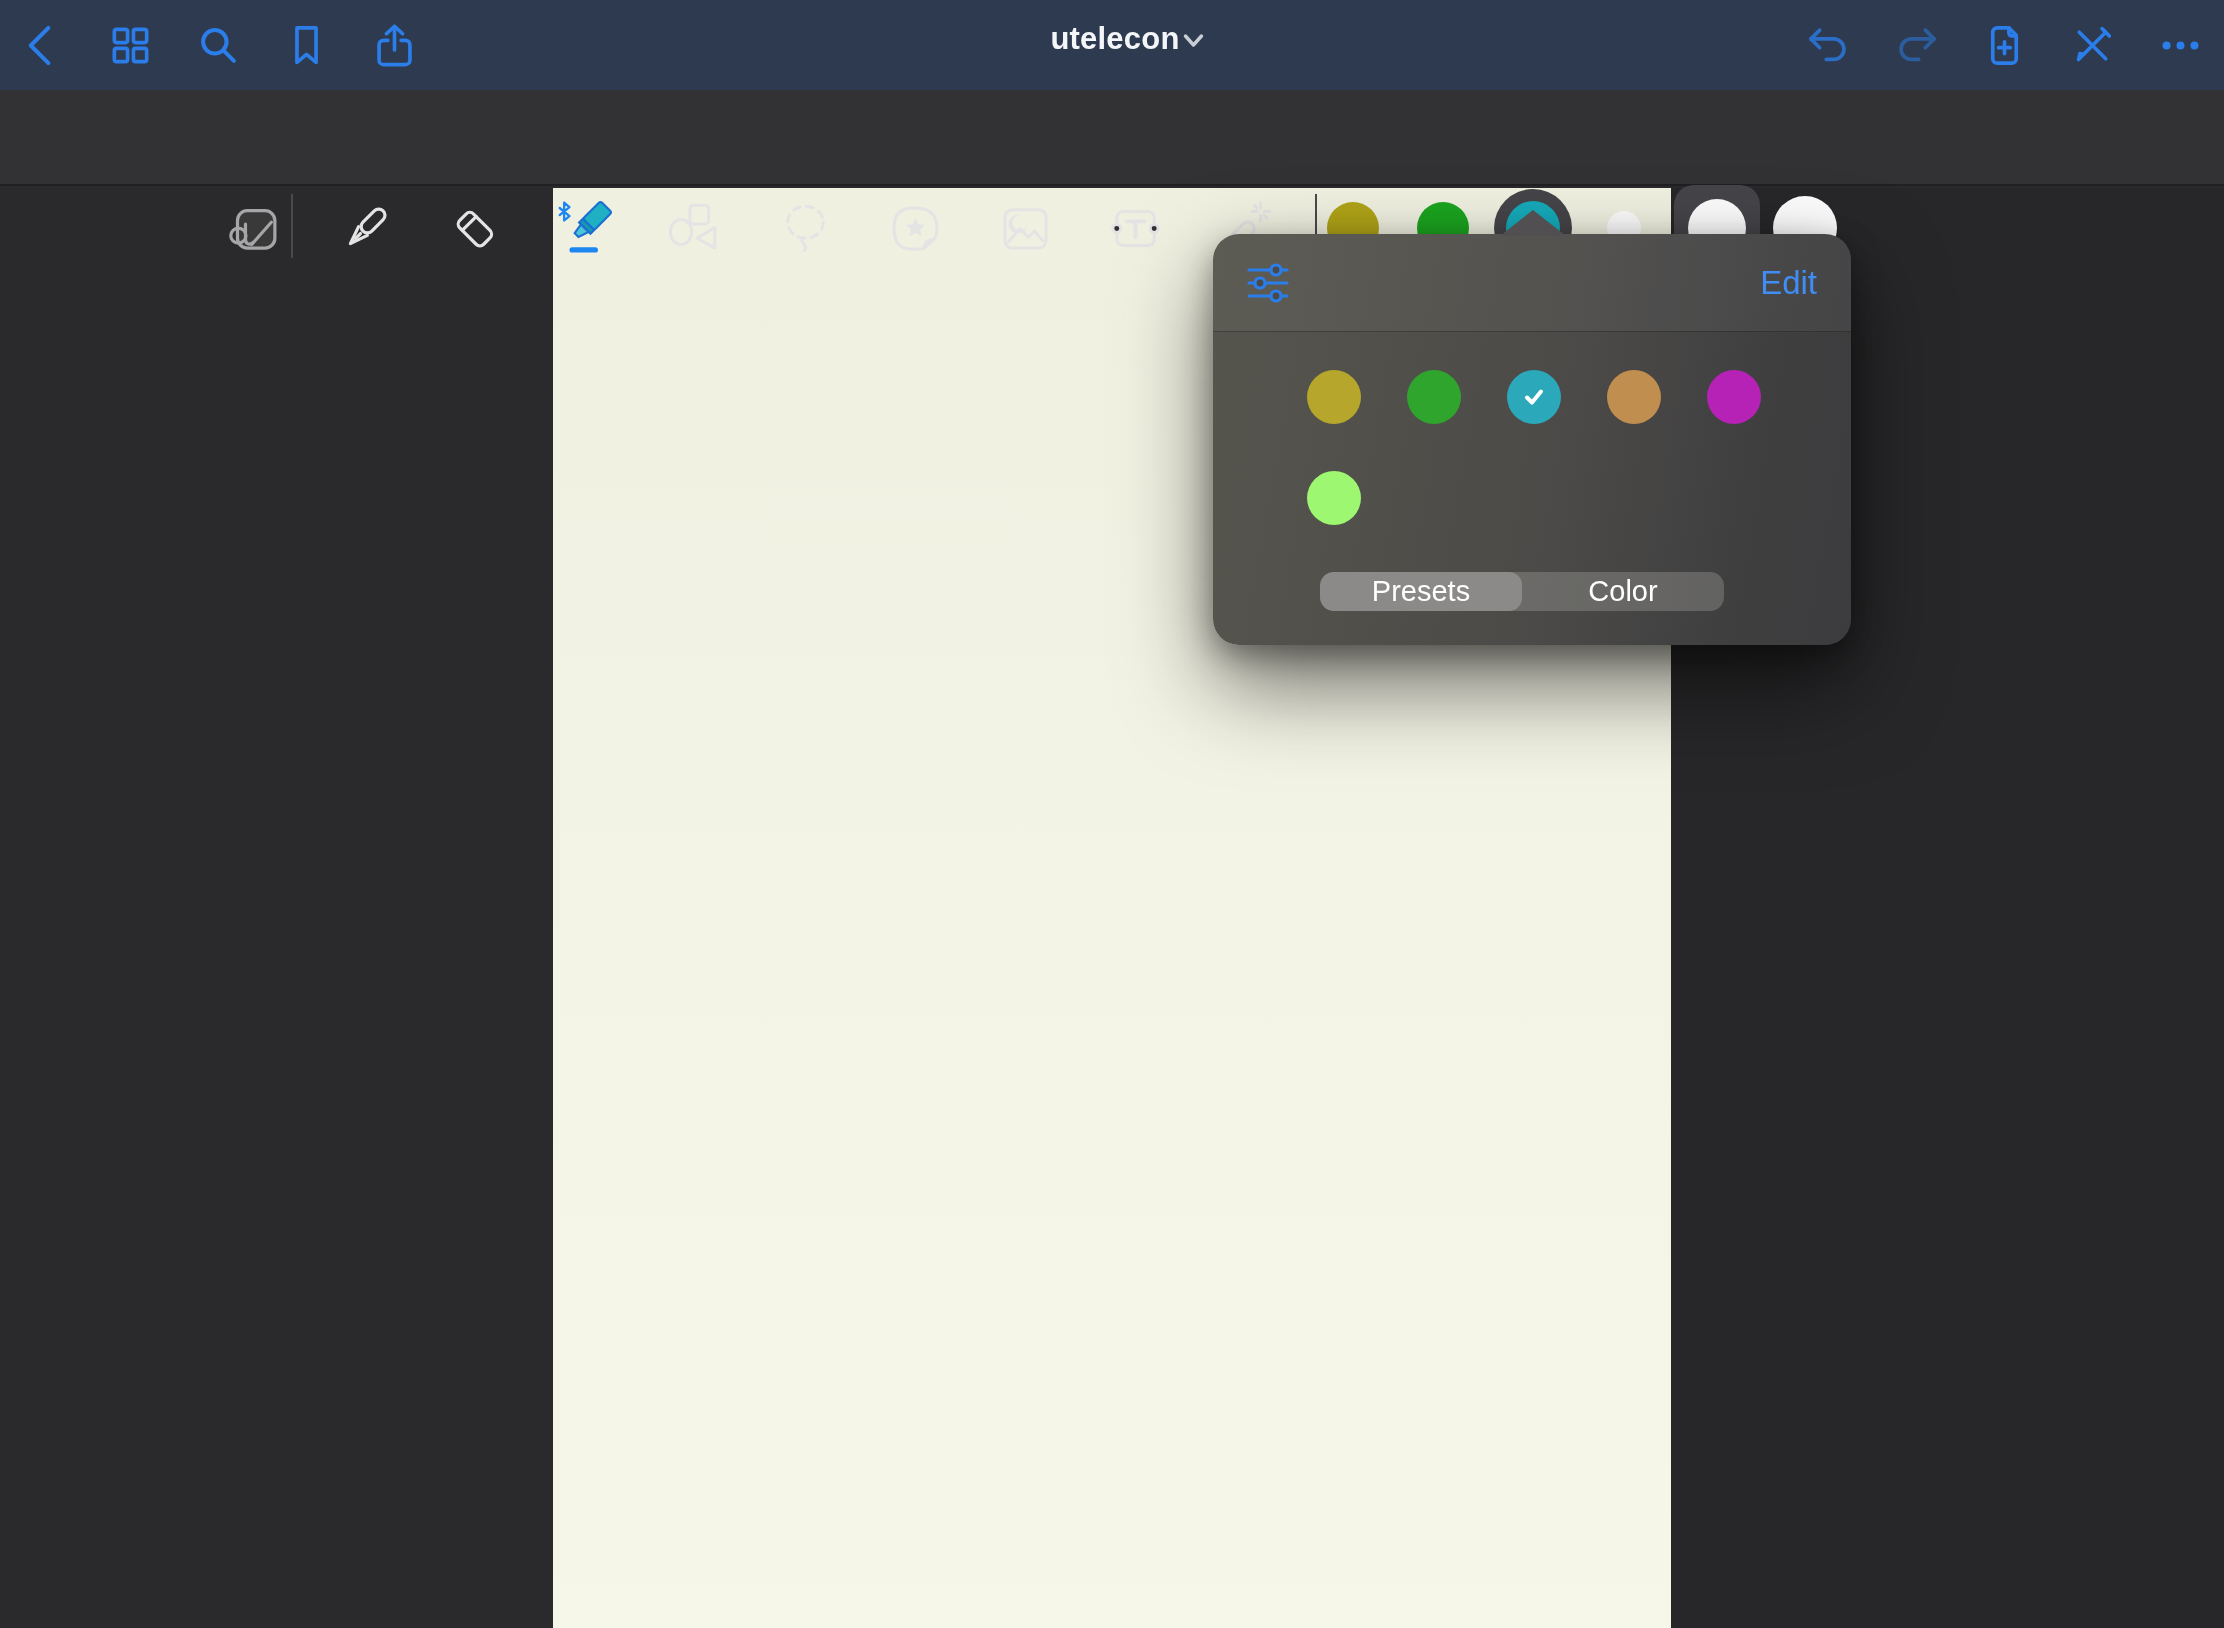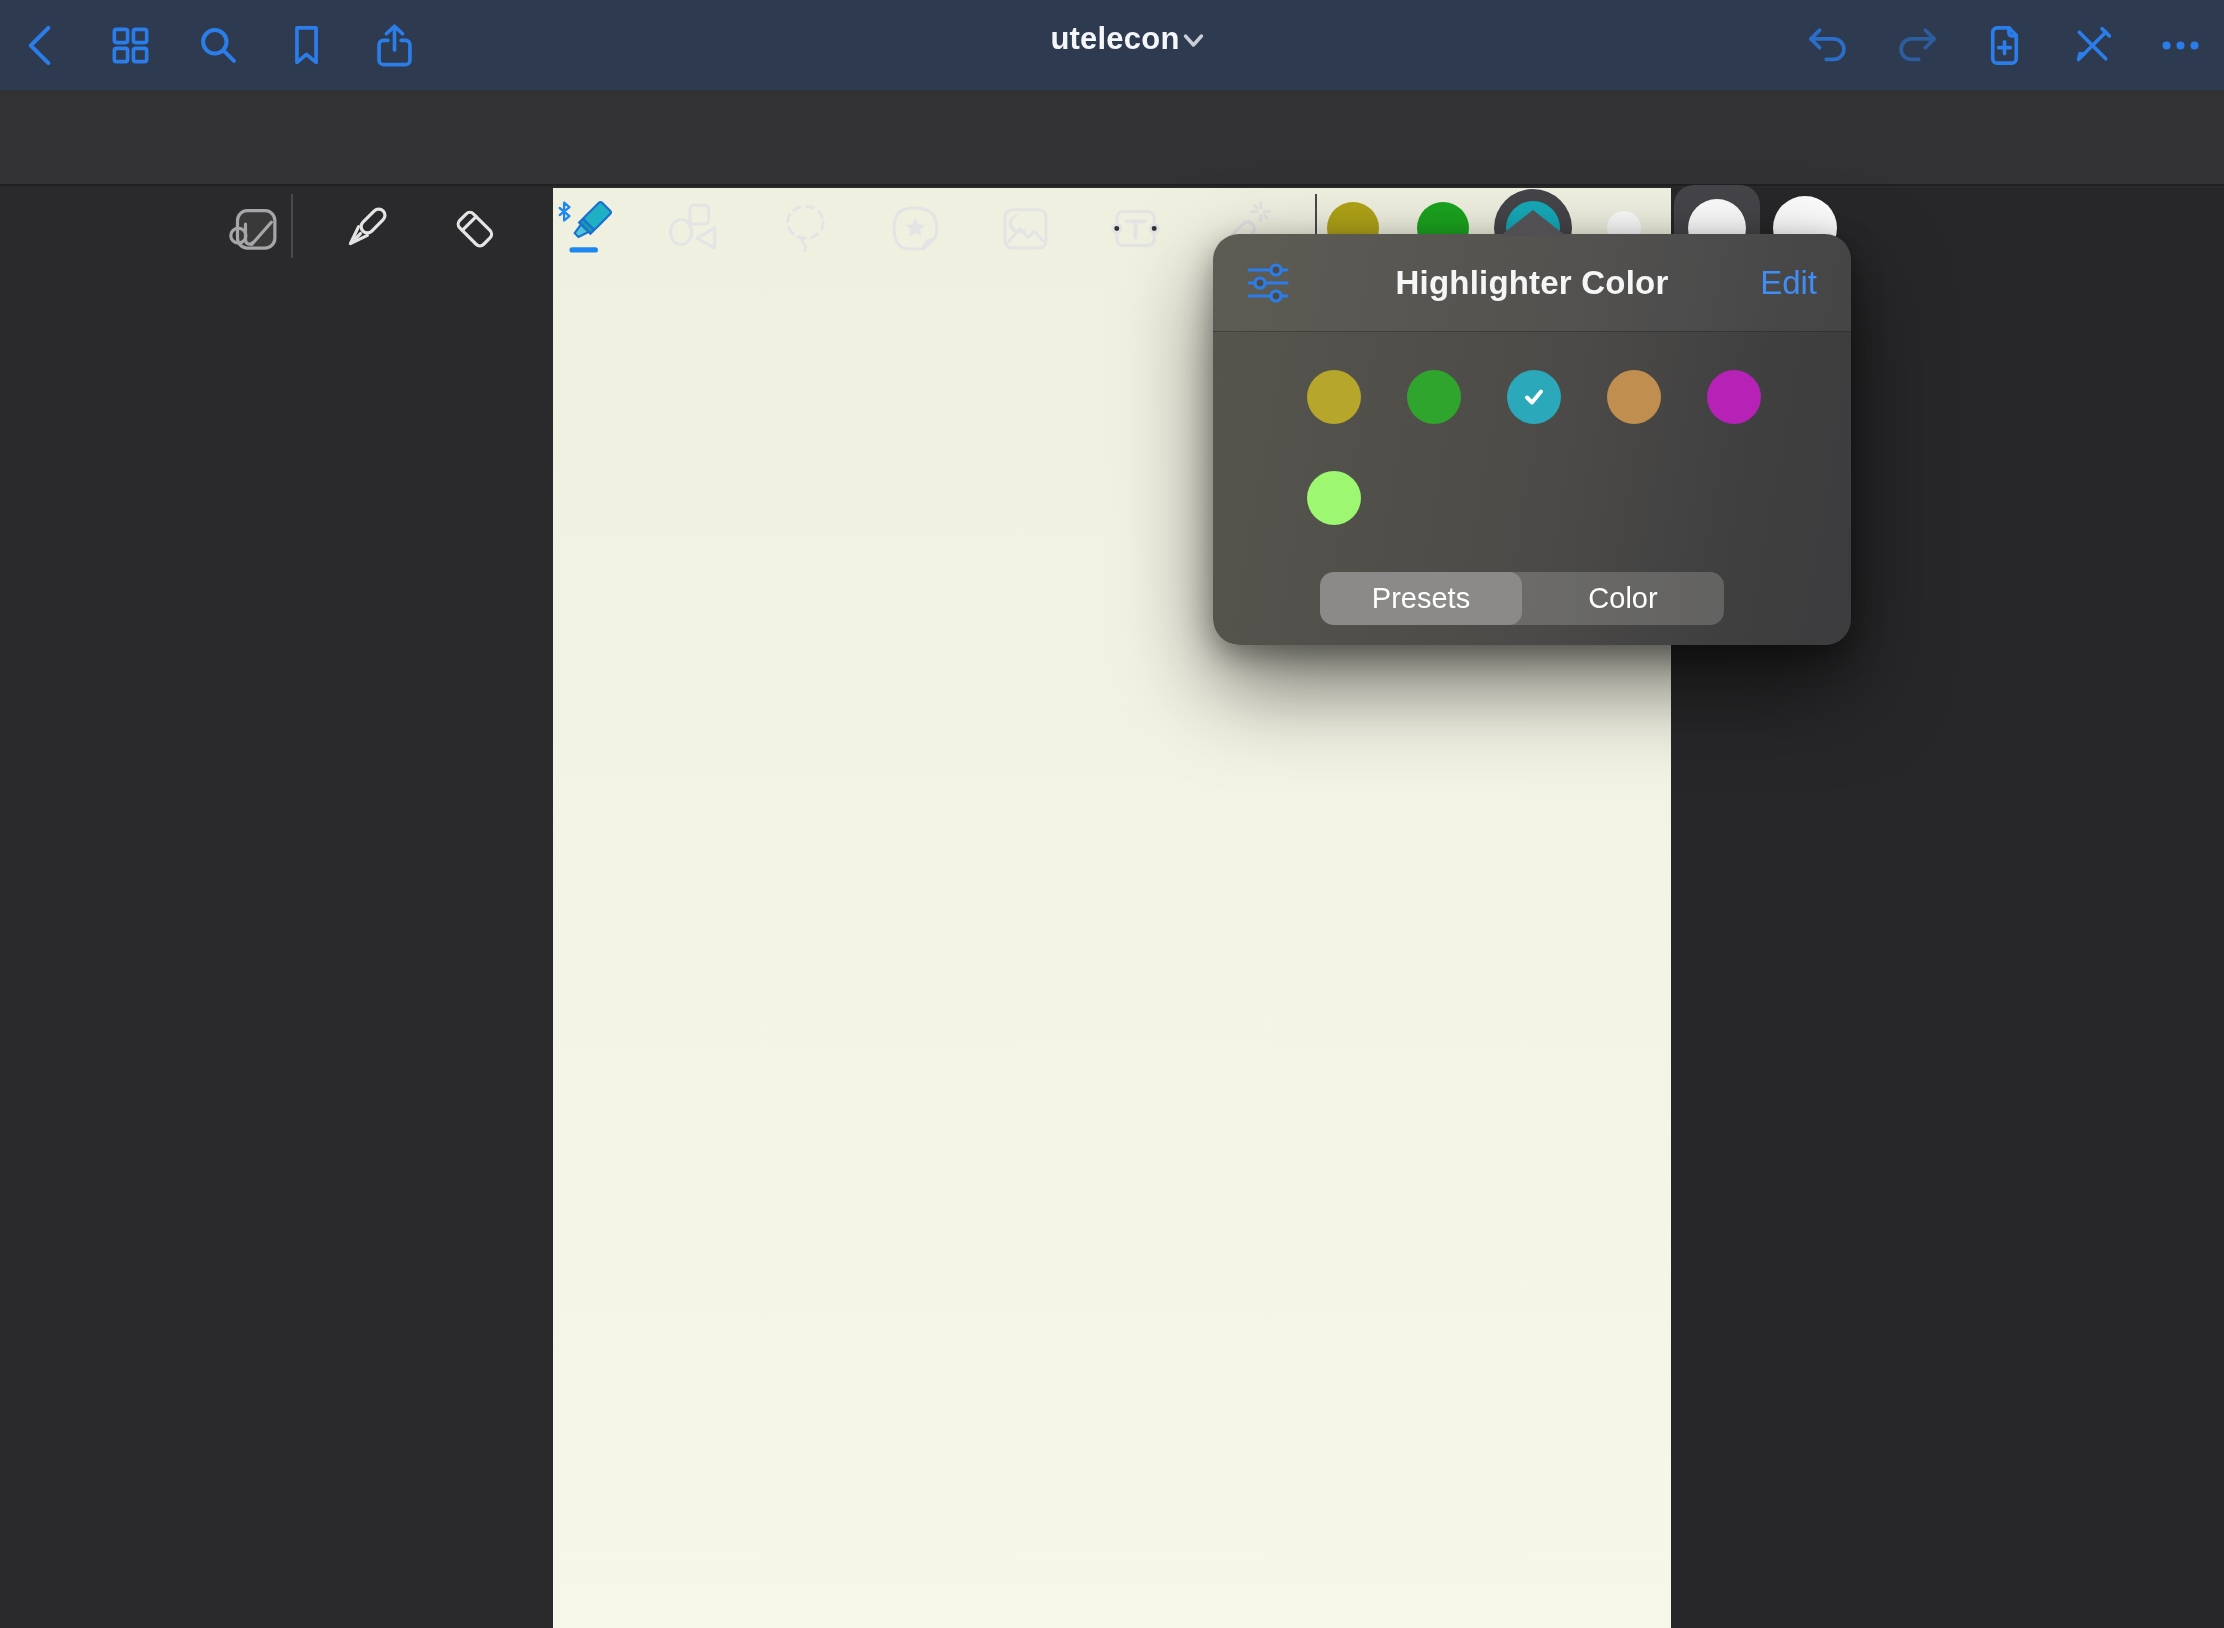--- a/index.html
+++ b/index.html
@@ -87,21 +87,21 @@
     position:absolute; left:0; right:0; text-align:center;
     font-size:33px; font-weight:700; color:#f6f6f6; letter-spacing:.2px;
   }
   .pop-edit{ position:absolute; right:34px; font-size:33px; color:var(--edit-link,#3f8df5); }
 
   .preset-dot{ position:absolute; width:54px; height:54px; border-radius:50%;
     display:flex; align-items:center; justify-content:center; }
   .preset-dot svg{ width:28px; height:28px; color:#fff; }
 
   .segmented{
-    position:absolute; left:107px; top:338px; width:404px; height:53px; border-radius:14px;
+    position:absolute; left:107px; top:338px; width:404px; height:39px; border-radius:14px;
     background:rgba(190,190,185,.28); display:flex; overflow:hidden;
   }
   .segment{ flex:1; display:flex; align-items:center; justify-content:center;
     color:#fff; font-size:29px; font-weight:500; }
   .segment.selected{ background:var(--seg-selected,#8b8a88); border-radius:13px; }
 </style>
 </head>
 <body>
 
 <div id="screen">
@@ -313,21 +313,20 @@
   <div class="popover">
     <div class="popover-header">
       <button class="pop-sliders">
         <svg viewBox="0 0 46 42" fill="none" stroke="currentColor" stroke-width="3.2" stroke-linecap="round">
           <path d="M4 8 H42 M4 21 H42 M4 34 H42"></path>
           <circle cx="31" cy="8" r="5" fill="#4b4a48"></circle>
           <circle cx="15" cy="21" r="5" fill="#4b4a48"></circle>
           <circle cx="31" cy="34" r="5" fill="#4b4a48"></circle>
         </svg>
       </button>
-      <div class="pop-title">Highlighter Color</div>
       <button class="pop-edit">Edit</button>
     </div>
 
     <button class="preset-dot" style="left:94px;top:136px">
         <span style="position: absolute; inset: 0px; border-radius: 50%; background-color: rgb(182, 167, 44);"></span>
       </button>
     <button class="preset-dot" style="left:194px;top:136px">
         <span style="position: absolute; inset: 0px; border-radius: 50%; background-color: rgb(48, 165, 46);"></span>
       </button>
     <button class="preset-dot" style="left:294px;top:136px">

